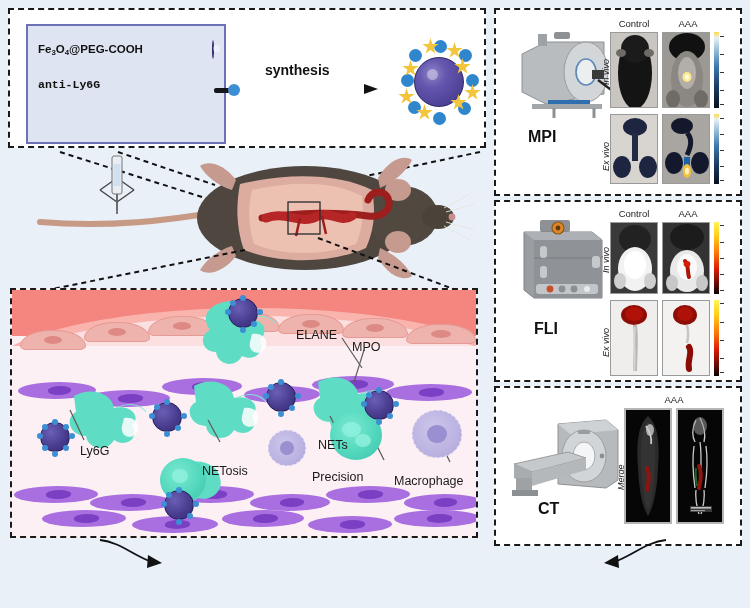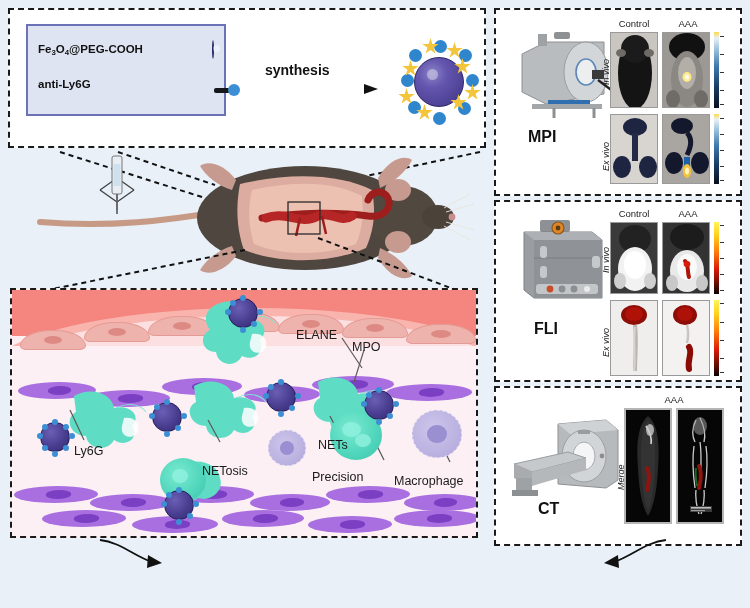--- a/index.html
+++ b/index.html
@@ -14,21 +14,21 @@
   
   .dashed {
     position: absolute;
     border: 2px dashed #1a1a1a;
     background: #ffffff;
   }
 
   
   #synthesis-panel { left: 8px; top: 8px; width: 478px; height: 140px; }
   #legend-box {
-    position: absolute; left: 16px; top: 14px; width: 200px; height: 92px;
+    position: absolute; left: 16px; top: 14px; width: 200px; height: 120px;
     background: #dfe4f3; border: 2px solid #6b72b5;
   }
   .legend-row { position: absolute; left: 8px; width: 186px; height: 32px; }
   .legend-row .lbl {
     position: absolute; left: 2px; top: 50%; transform: translateY(-50%);
     font-size: 11.5px; font-weight: bold; color: #111; white-space: nowrap;
   }
   .legend-row .art { position: absolute; right: 8px; top: 50%; transform: translateY(-50%); }
   .np-sphere {
     width: 26px; height: 26px; border-radius: 50%;
@@ -176,21 +176,21 @@
 
 <div class="stage">
 
   <div class="dashed" id="synthesis-panel">
 
     <div id="legend-box">
       <div class="legend-row" style="top:8px;">
         <span class="lbl">Fe<sub>3</sub>O<sub>4</sub>@PEG-COOH</span>
         <span class="art"><span class="np-sphere"></span></span>
       </div>
-      <div class="legend-row" style="top:42px;">
+      <div class="legend-row" style="top:42px;font-family:Liberation Mono, monospace;">
         <span class="lbl">anti-Ly6G</span>
         <span class="art">
           <span class="ab"><span class="stem"></span><span class="head"></span></span>
         </span>
       </div>
     </div>
 
     <div id="synthesis-label">synthesis</div>
     <svg id="synthesis-arrow" viewBox="0 0 132 10">
       <defs>
@@ -479,21 +479,21 @@
     </div>
     <div class="np-small" style="left:152px;top:200px;width:30px;height:30px;">
       <i style="left:-4px;top:10px;"></i>
         <i style="left:28px;top:10px;"></i>
       <i style="left:11px;top:-4px;"></i>
         <i style="left:11px;top:28px;"></i>
       <i style="left:1px;top:1px;"></i>
         <i style="left:22px;top:22px;"></i>
     </div>
 
-    <span class="cell-label" style="left:62px; top:154px;text-align:right;">Ly6G</span>
+    <span class="cell-label" style="left:68px; top:154px;text-align:right;">Ly6G</span>
     <span class="cell-label" style="left:190px;top:156px;margin-top:18px;">NETosis</span>
     <span class="cell-label" style="left:284px;top:38px;">ELANE</span>
     <span class="cell-label" style="left:334px;top:50px;margin-left:6px;">MPO</span>
     <span class="cell-label" style="left:306px;top:148px;">NETs</span>
     <span class="cell-label" style="left:300px;top:180px;">Precision</span>
     <span class="cell-label" style="left:382px;top:184px;">Macrophage</span>
   </div>
 
   <div id="right-col">
 

